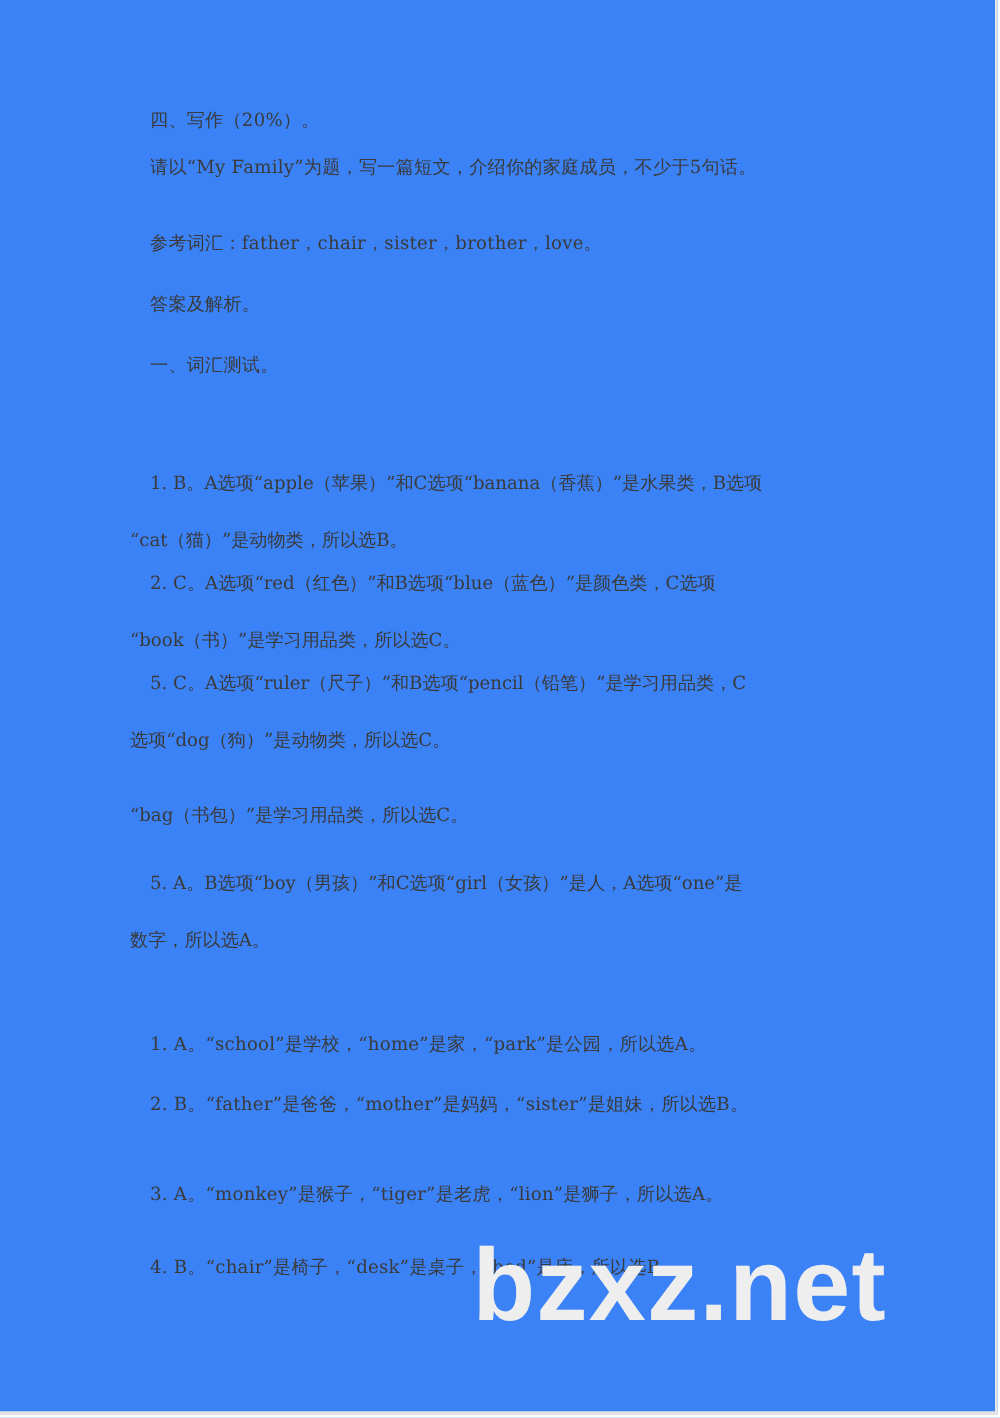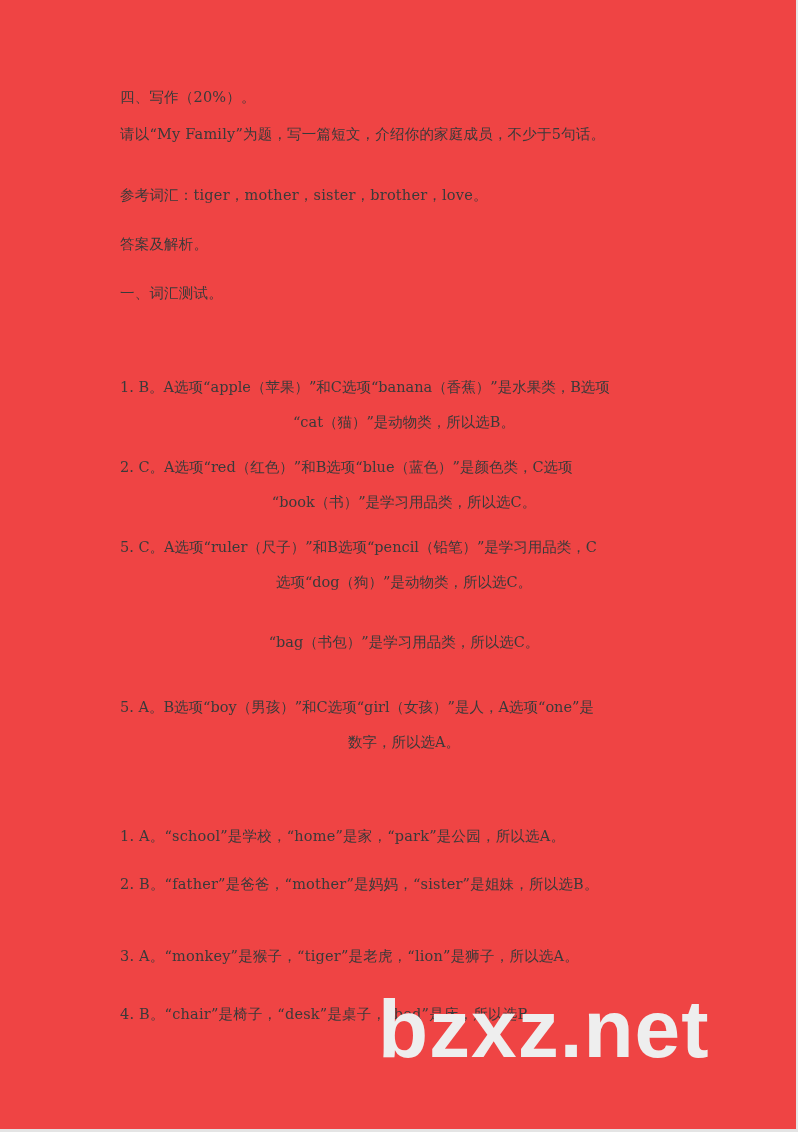--- a/index.html
+++ b/index.html
@@ -14,21 +14,21 @@
       overflow: hidden;
       font-family: "DejaVu Serif", "Liberation Serif", serif;
       color: #3a3a3a;
     }
     .page {
       position: absolute;
       left: 0;
       top: 0;
       width: 796px;
       height: 1129px;
-      background: #ef4444;
+      background: #3b82f6;
       border-right: 2px solid #e6e6e6;
       border-bottom: 3px solid #e4e4e4;
     }
     .line {
       position: absolute;
       font-size: 14.5px;
       line-height: 20px;
       white-space: nowrap;
       letter-spacing: 0.2px;
     }
@@ -40,24 +40,23 @@
       line-height: 20px;
     }
     .para .l1 {
       display: block;
       padding-left: 16px;
       white-space: nowrap;
       height: 20px;
     }
     .para .l2 {
       display: block;
-      margin-top: 15px;
+      margin-top: 26px;
       white-space: nowrap;
       height: 20px;
-      text-align: center;
     }
     .watermark {
       position: absolute;
       left: 378px;
       top: 988px;
       font-family: Liberation Sans, sans-serif;
       font-weight: bold;
       font-size: 82px;
       line-height: 82px;
       color: #eeeeee;
@@ -67,21 +66,21 @@
   </style>
 </head>
 <body>
 
 <div class="page">
 
   <div class="line" style="left:120px; top:87px;">四、写作（20%）。</div>
 
   <div class="line" style="left:120px; top:124px;">请以“My Family”为题，写一篇短文，介绍你的家庭成员，不少于5句话。</div>
 
-  <div class="line" style="left:120px; top:185px;">参考词汇：tiger，mother，sister，brother，love。</div>
+  <div class="line" style="left:120px; top:185px;">参考词汇：father，chair，sister，brother，love。</div>
 
   <div class="line" style="left:120px; top:234px;">答案及解析。</div>
 
   <div class="line" style="left:120px; top:283px;">一、词汇测试。</div>
 
   <div class="para" style="top:377px;">
     <span class="l1">1. B。A选项“apple（苹果）”和C选项“banana（香蕉）”是水果类，B选项</span>
     <span class="l2">“cat（猫）”是动物类，所以选B。</span>
   </div>
 

